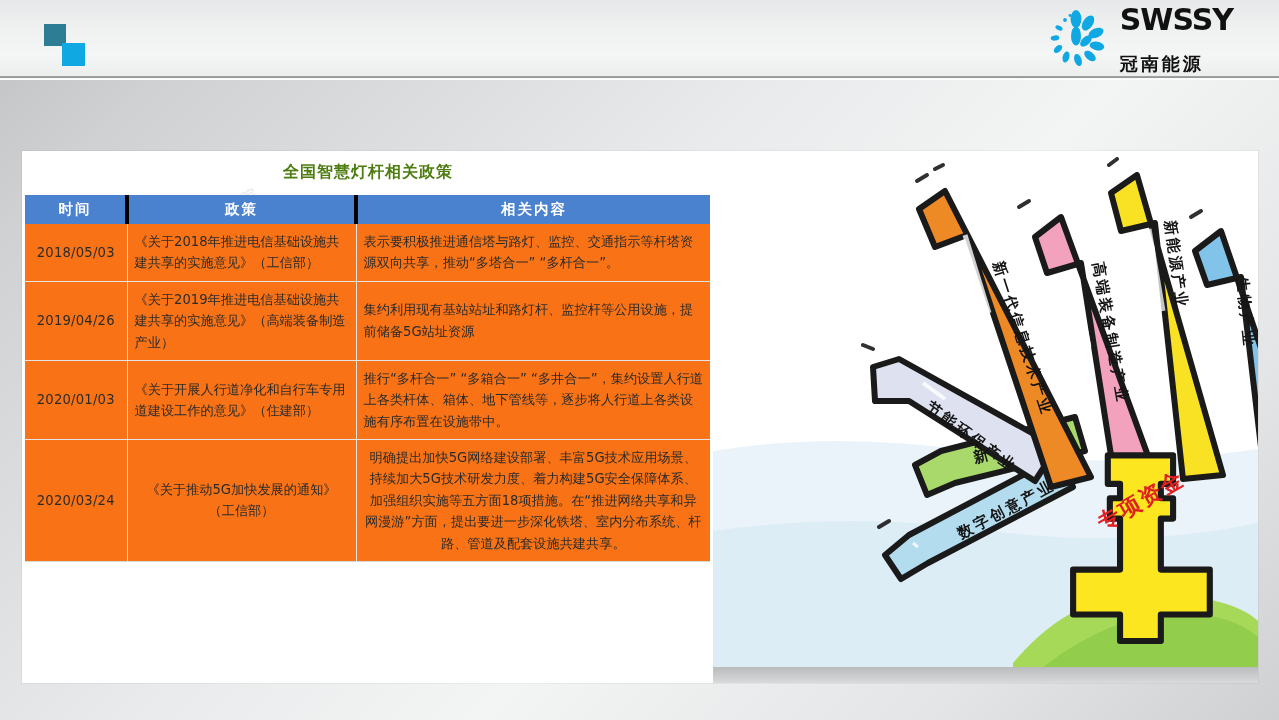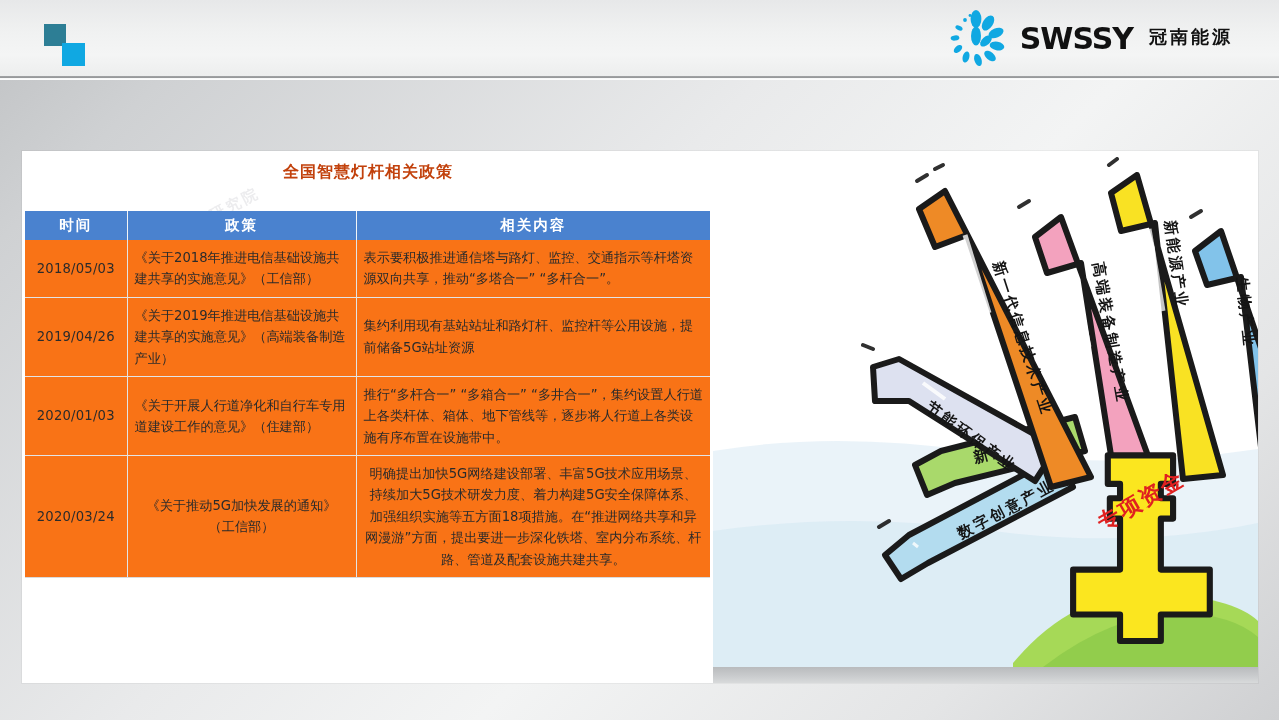--- a/index.html
+++ b/index.html
@@ -40,21 +40,21 @@
     color: #1b5d70;
     text-shadow: 1px 1px 0 rgba(255,255,255,0.65);
   }
 
   
   .brand {
     position: absolute; right: 46px; top: 8px; height: 62px;
     display: flex; align-items: center; gap: 12px;
   }
   .brand-glyph { width: 64px; height: 60px; }
-  .brand-text { display: flex; flex-direction: row; align-items: flex-start; line-height: 1; gap: 16px; }
+  .brand-text { display: flex; flex-direction: column; align-items: flex-start; line-height: 1; gap: 16px; }
   .brand-latin {
     font-size: 30px; font-weight: bold; letter-spacing: -1px;
     color: #111; font-family: "DejaVu Sans", "Liberation Sans", sans-serif;
   }
   .brand-cn {
     margin-top: 4px;
     font-size: 18px; font-weight: bold; letter-spacing: 3px; color: #111;
   }
 
   
@@ -74,40 +74,40 @@
     position: absolute; left: 22px; top: 151px; width: 1236px; height: 532px;
     background: #ffffff;
     box-shadow: 0 0 0 1px rgba(0,0,0,0.04);
   }
 
   
   .table-wrap {
     position: absolute; left: 2px; top: 6px; width: 688px;
   }
   .table-title {
-    text-align: center; font-size: 16px; font-weight: bold; color: #c2410c;
-    letter-spacing: 1px; padding: 5px 0 28px 0;
+    text-align: center; font-size: 16px; font-weight: bold; color: #4d7c0f;
+    letter-spacing: 1px; padding: 5px 0 12px 0;
   }
   table.policy {
     border-collapse: collapse; width: 685px; margin-left: 1px;
     table-layout: fixed;
     background: #f97316;
     position: relative; z-index: 2;
   }
   table.policy col.c-time { width: 102px; }
   table.policy col.c-policy { width: 229px; }
   table.policy col.c-content { width: 354px; }
   table.policy thead th {
     background: #4a82cf;
     color: #ffffff;
     font-size: 14.5px; font-weight: bold;
     letter-spacing: 2px;
     height: 29px;
     border-right: 1px solid #f4f4f4;
-    border-left: 1px solid #000000;
+    border-left: 4px solid #000000;
   }
   table.policy thead th:first-child { border-left: none; }
   table.policy thead th:last-child { border-right: none; }
   table.policy tbody td {
     font-size: 13.2px; color: #2b2b2b; line-height: 1.62;
     border-bottom: 1px solid #e3e4e6;
     border-right: 1px solid #e3e4e6;
     vertical-align: middle;
     padding: 7px 7px;
   }

